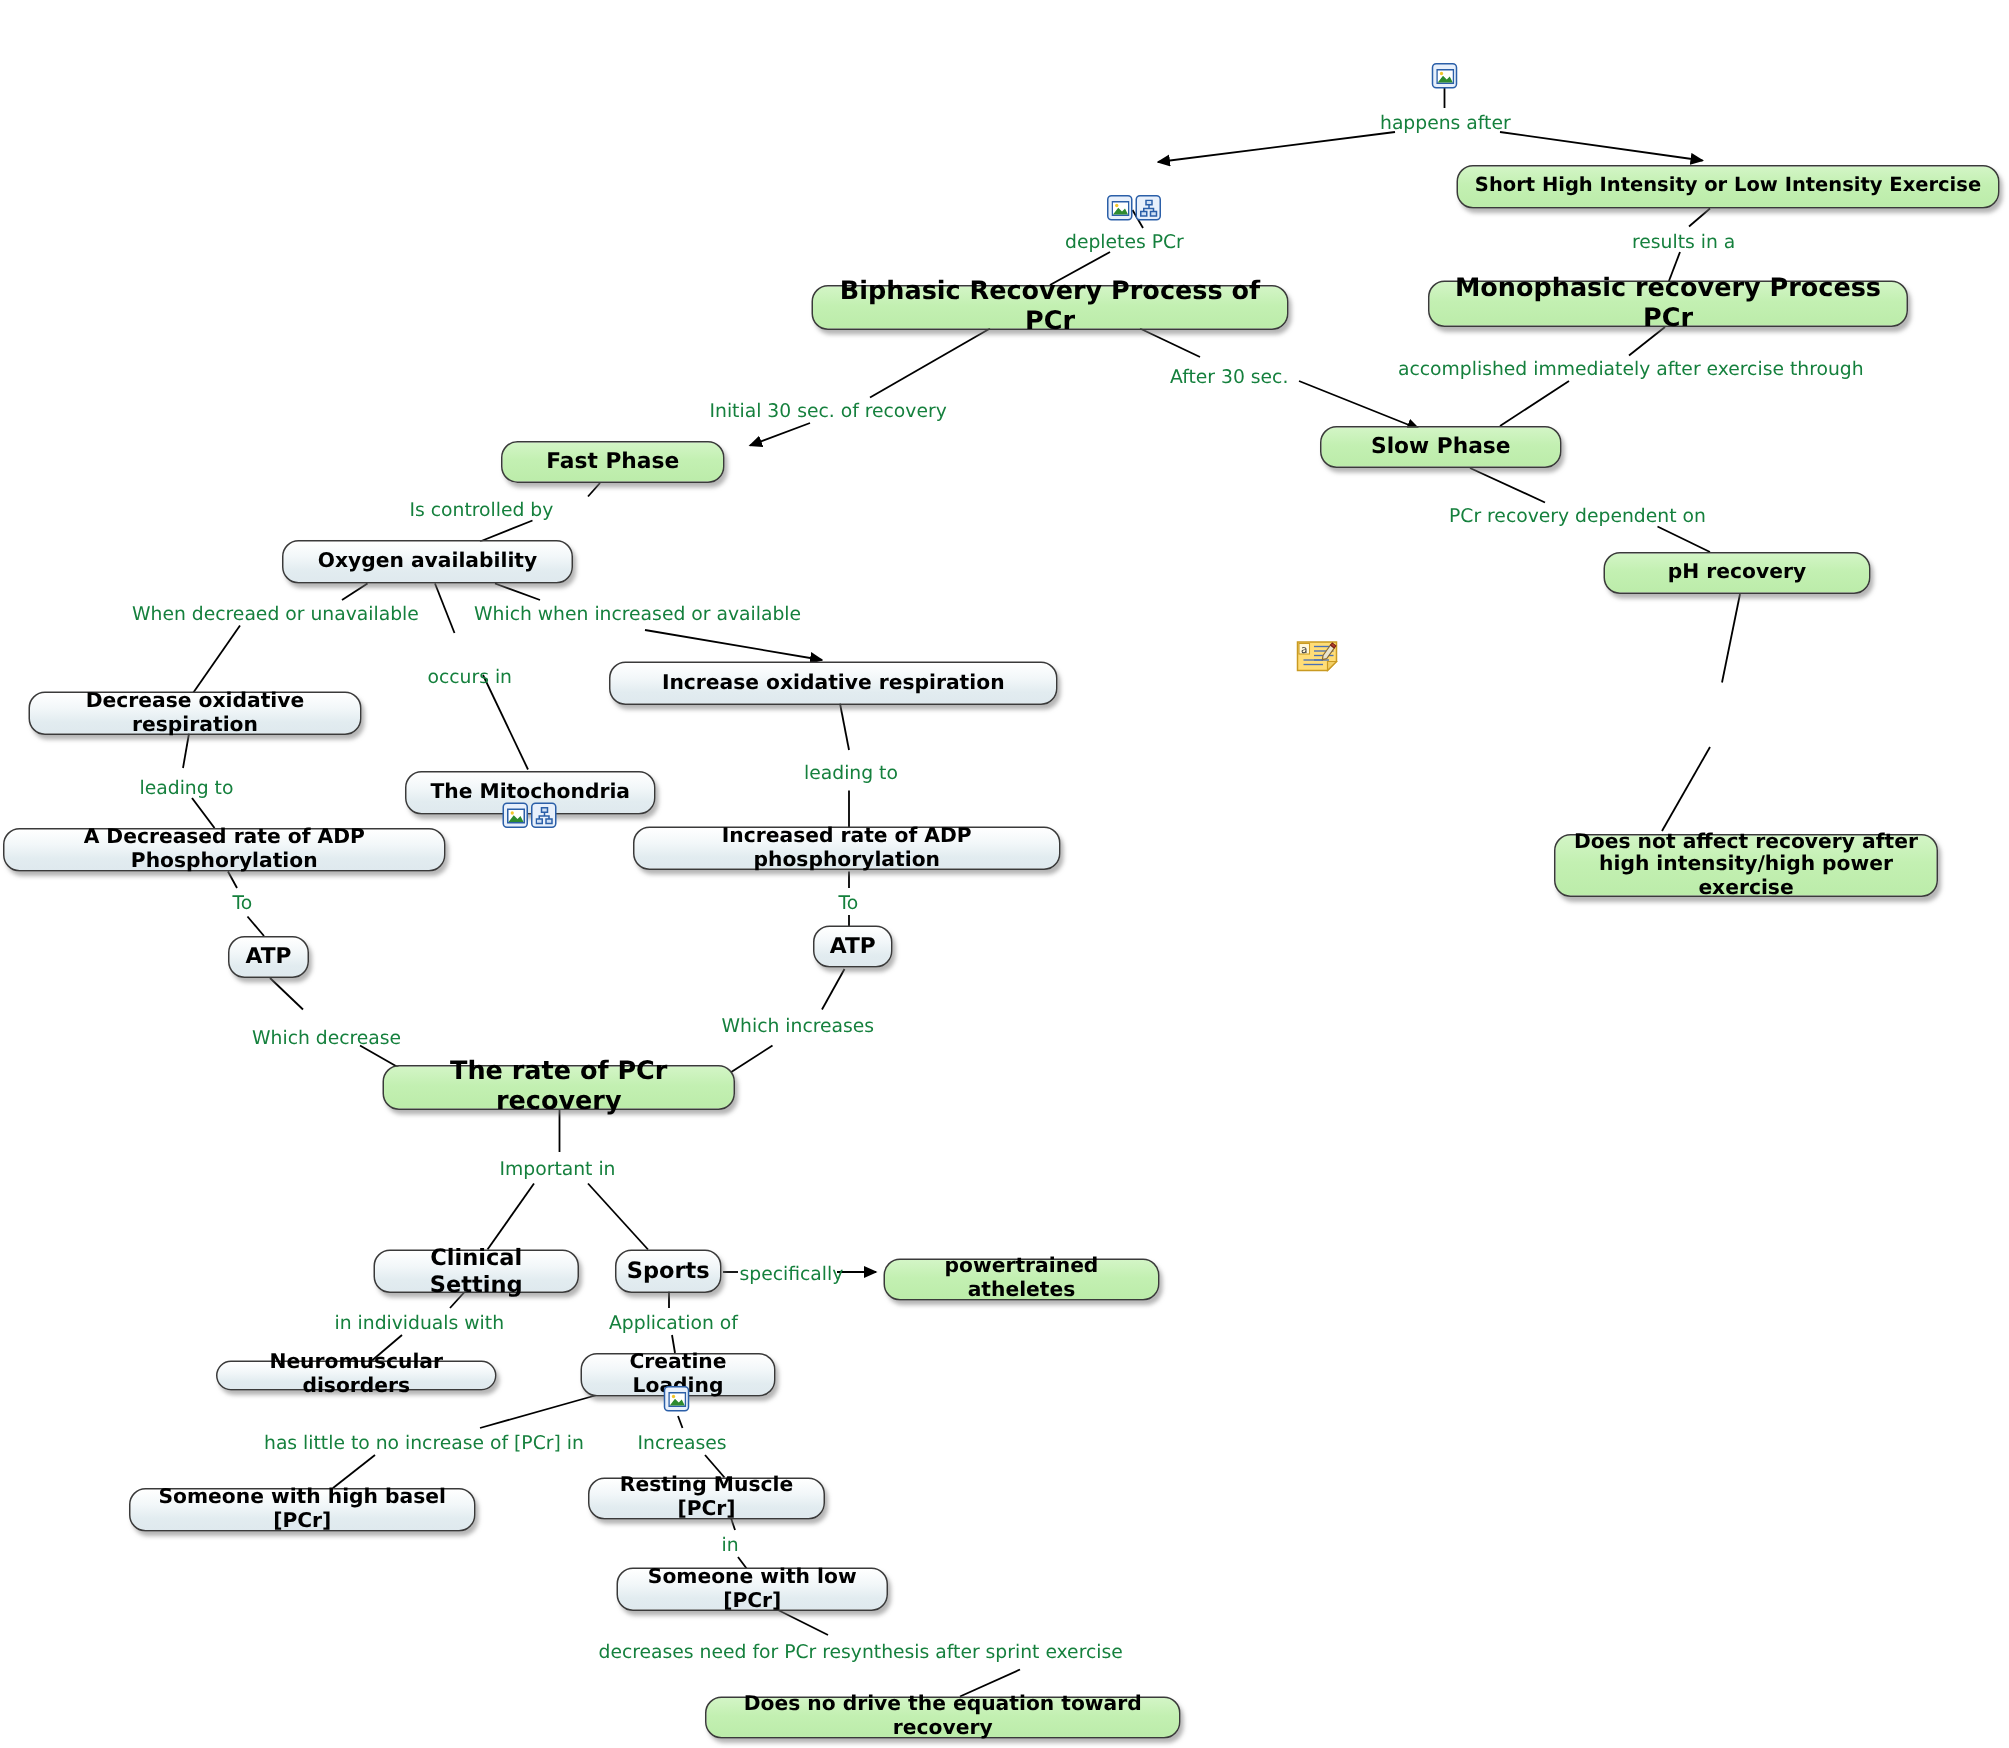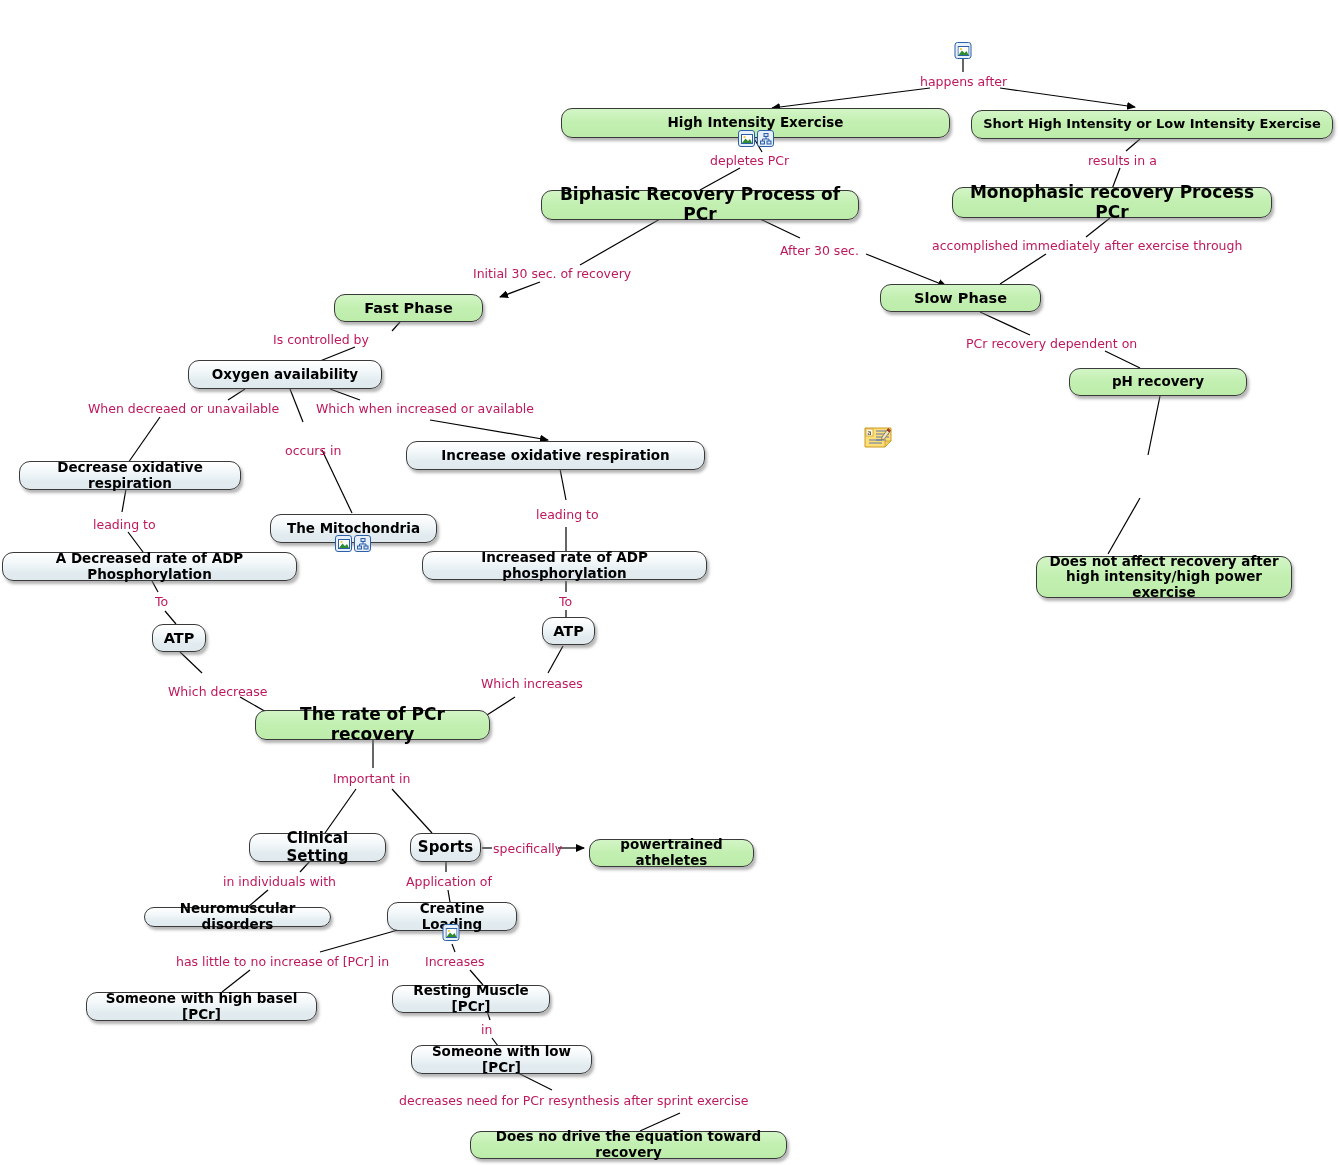--- a/index.html
+++ b/index.html
@@ -35,21 +35,21 @@
   
   .n-orange{
     background:linear-gradient(to bottom,#fbd0a8 0%,#f8c396 45%,#f6bd8e 100%);
     border-radius:13px;
   }
 
   .lbl{
     position:absolute;
     font-family:"DejaVu Sans", sans-serif;
     font-size:12.5px;
-    color:#be185d;
+    color:#15803d;
     white-space:pre-line;
     text-align:center;
     line-height:1.25;
   }
 
   .badges{
     position:absolute;
     left:50%;
     transform:translateX(-50%);
     display:flex;
@@ -196,21 +196,20 @@
   <div class="badges" style="left:963px;top:42px;">
     <div class="badge">
       <svg width="12" height="12" viewBox="0 0 12 12">
           <rect x="0.5" y="1.5" width="11" height="9" fill="#ffffff" stroke="#2b5fa8"></rect>
           <circle cx="3.5" cy="4" r="1.1" fill="#f2c62b"></circle>
           <path d="M1 10 L4.5 5.5 L7 8 L9 6 L11 10 Z" fill="#2e8b30"></path>
         </svg>
     </div>
   </div>
 
-  <div class="node n-green" style="left:561px;top:108px;width:389px;height:30px;font-size:13.5px;">High Intensity Exercise</div>
   <div class="badges" style="left:756px;top:130px;">
     <div class="badge">
       <svg width="12" height="12" viewBox="0 0 12 12">
           <rect x="0.5" y="1.5" width="11" height="9" fill="#ffffff" stroke="#2b5fa8"></rect>
           <circle cx="3.5" cy="4" r="1.1" fill="#f2c62b"></circle>
           <path d="M1 10 L4.5 5.5 L7 8 L9 6 L11 10 Z" fill="#2e8b30"></path>
         </svg>
     </div>
     <div class="badge">
       <svg width="12" height="12" viewBox="0 0 12 12">
@@ -269,21 +268,21 @@
 
   <div class="node n-green" style="left:1036px;top:556px;width:256px;height:42px;font-size:13.5px;">Does not affect recovery after
 high intensity/high power exercise</div>
 
   <div class="node n-green" style="left:255px;top:710px;width:235px;height:30px;font-size:17px;">The rate of PCr recovery</div>
 
   <div class="node n-grey" style="left:249px;top:833px;width:137px;height:29px;font-size:15px;">Clinical Setting</div>
 
   <div class="node n-grey" style="left:410px;top:833px;width:71px;height:29px;font-size:15px;">Sports</div>
 
-  <div class="node n-green" style="left:589px;top:839px;width:165px;height:28px;font-size:13.5px;">powertrained atheletes</div>
+  <div class="node n-green" style="left:589px;top:839px;width:184px;height:28px;font-size:13.5px;">powertrained atheletes</div>
 
   <div class="node n-grey" style="left:144px;top:907px;width:187px;height:20px;font-size:13.5px;border-radius:11px;">Neuromuscular disorders</div>
 
   <div class="node n-grey" style="left:387px;top:902px;width:130px;height:29px;font-size:13.5px;">Creatine Loading</div>
   <div class="badges" style="left:451px;top:924px;">
     <div class="badge">
       <svg width="12" height="12" viewBox="0 0 12 12">
           <rect x="0.5" y="1.5" width="11" height="9" fill="#ffffff" stroke="#2b5fa8"></rect>
           <circle cx="3.5" cy="4" r="1.1" fill="#f2c62b"></circle>
           <path d="M1 10 L4.5 5.5 L7 8 L9 6 L11 10 Z" fill="#2e8b30"></path>

